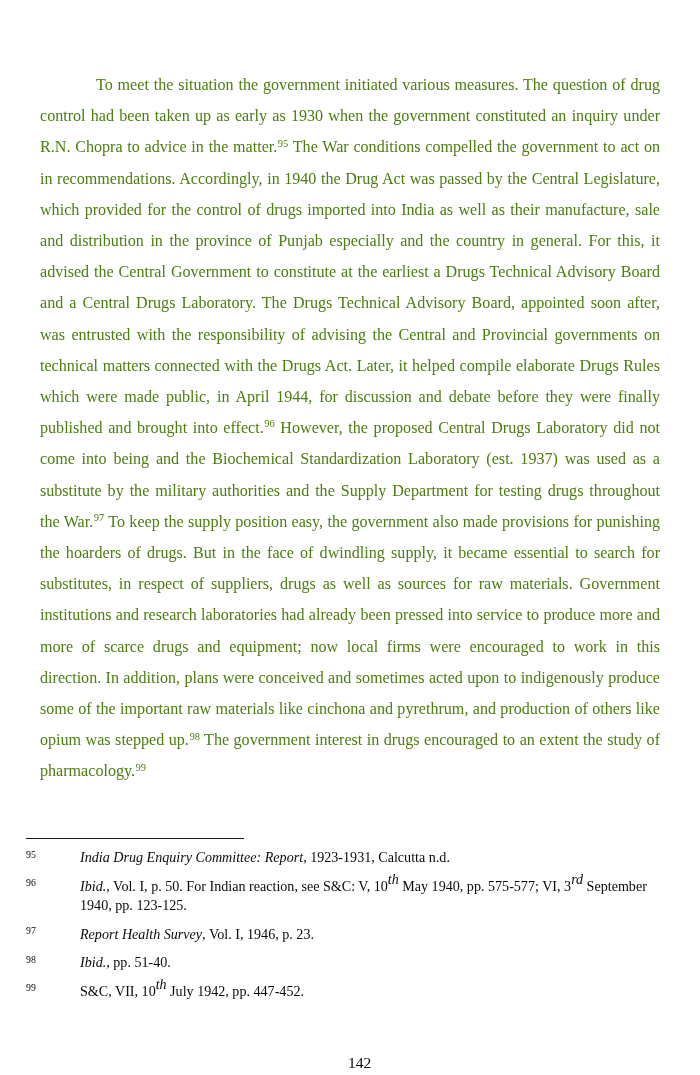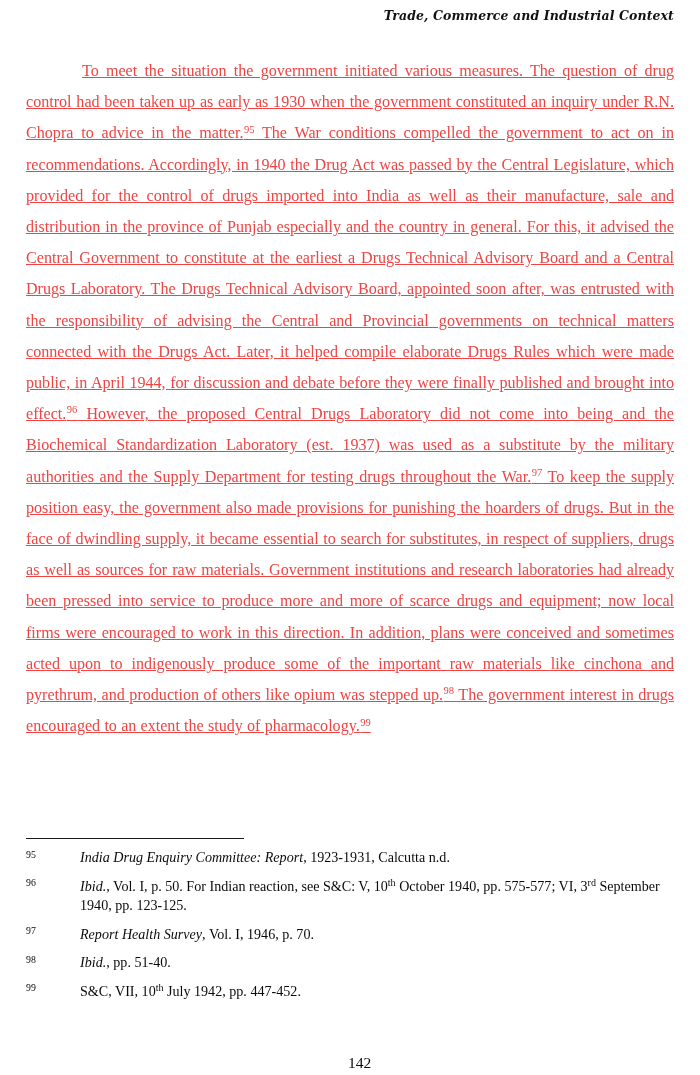--- a/index.html
+++ b/index.html
@@ -43,29 +43,28 @@
 
   
   .body-area {
     position: absolute;
     left: 26px;
     top: 55px;
     width: 648px;
   }
 
   p.body-par {
-    margin: 0;
+    margin: 14px;
     text-align: justify;
     text-justify: inter-word;
     font-size: 16.1px;
     line-height: 31.2px;
     text-indent: 56px;
-    color: #ef4444;
+    color: #4d7c0f;
     word-spacing: 0.2px;
-    text-decoration: underline;
   }
 
   sup.fnref {
     font-size: 10.5px;
     line-height: 0;
     vertical-align: 0.55em;
     margin-left: 0.5px;
   }
 
   
@@ -100,63 +99,63 @@
     top: 0.5px;
     font-size: 9.8px;
     line-height: 12px;
     color: #0a0a0a;
   }
 
   .footnote i, .footnote em {
   }
 
   sup.ord {
-    font-size: 10px;
+    font-size: 14px;
     line-height: 0;
     vertical-align: 0.52em;
+    font-style: italic;
   }
 
   
   .page-number {
     position: absolute;
     left: 0;
     right: 0;
     top: 1053px;
     text-align: center;
     font-size: 15.5px;
     line-height: 19px;
     color: #0a0a0a;
     padding-left: 19px;
   }
 </style>
 </head>
 <body>
 
 <div class="page">
 
-  <div class="running-header">Trade, Commerce and Industrial Context</div>
 
   <div class="body-area">
     <p class="body-par"><span>To meet the situation the government initiated various measures. The question of drug control had been taken up as early as 1930 when the government constituted an inquiry under R.N. Chopra to advice in the matter.</span><sup class="fnref">95</sup><span> The War conditions compelled the government to act on in recommendations. Accordingly, in 1940 the Drug Act was passed by the Central Legislature, which provided for the control of drugs imported into India as well as their manufacture, sale and distribution in the province of Punjab especially and the country in general. For this, it advised the Central Government to constitute at the earliest a Drugs Technical Advisory Board and a Central Drugs Laboratory. The Drugs Technical Advisory Board, appointed soon after, was entrusted with the responsibility of advising the Central and Provincial governments on technical matters connected with the Drugs Act. Later, it helped compile elaborate Drugs Rules which were made public, in April 1944, for discussion and debate before they were finally published and brought into effect.</span><sup class="fnref">96</sup><span> However, the proposed Central Drugs Laboratory did not come into being and the Biochemical Standardization Laboratory (est. 1937) was used as a substitute by the military authorities and the Supply Department for testing drugs throughout the War.</span><sup class="fnref">97</sup><span> To keep the supply position easy, the government also made provisions for punishing the hoarders of drugs. But in the face of dwindling supply, it became essential to search for substitutes, in respect of suppliers, drugs as well as sources for raw materials. Government institutions and research laboratories had already been pressed into service to produce more and more of scarce drugs and equipment; now local firms were encouraged to work in this direction. In addition, plans were conceived and sometimes acted upon to indigenously produce some of the important raw materials like cinchona and pyrethrum, and production of others like opium was stepped up.</span><sup class="fnref">98</sup><span> The government interest in drugs encouraged to an extent the study of pharmacology.</span><sup class="fnref">99</sup></p>
   </div>
 
   <div class="footnote-area">
 
     <div class="footnote-rule"></div>
 
     <div class="footnote">
       <span class="fn-num">95</span><i>India Drug Enquiry Committee: Report</i><span>, 1923-1931, Calcutta n.d.</span>
     </div>
 
     <div class="footnote">
-      <span class="fn-num">96</span><i>Ibid.</i><span>, Vol. I, p. 50. For Indian reaction, see S&amp;C: V, 10</span><sup class="ord">th</sup><span> October 1940, pp. 575-577; VI, 3</span><sup class="ord">rd</sup><span> September 1940, pp. 123-125.</span>
+      <span class="fn-num">96</span><i>Ibid.</i><span>, Vol. I, p. 50. For Indian reaction, see S&amp;C: V, 10</span><sup class="ord">th</sup><span> May 1940, pp. 575-577; VI, 3</span><sup class="ord">rd</sup><span> September 1940, pp. 123-125.</span>
     </div>
 
     <div class="footnote">
-      <span class="fn-num">97</span><i>Report Health Survey</i><span>, Vol. I, 1946, p. 70.</span>
+      <span class="fn-num">97</span><i>Report Health Survey</i><span>, Vol. I, 1946, p. 23.</span>
     </div>
 
     <div class="footnote">
       <span class="fn-num">98</span><i>Ibid.</i><span>, pp. 51-40.</span>
     </div>
 
     <div class="footnote">
       <span class="fn-num">99</span><span>S&amp;C, VII, 10</span><sup class="ord">th</sup><span> July 1942, pp. 447-452.</span>
     </div>
 

